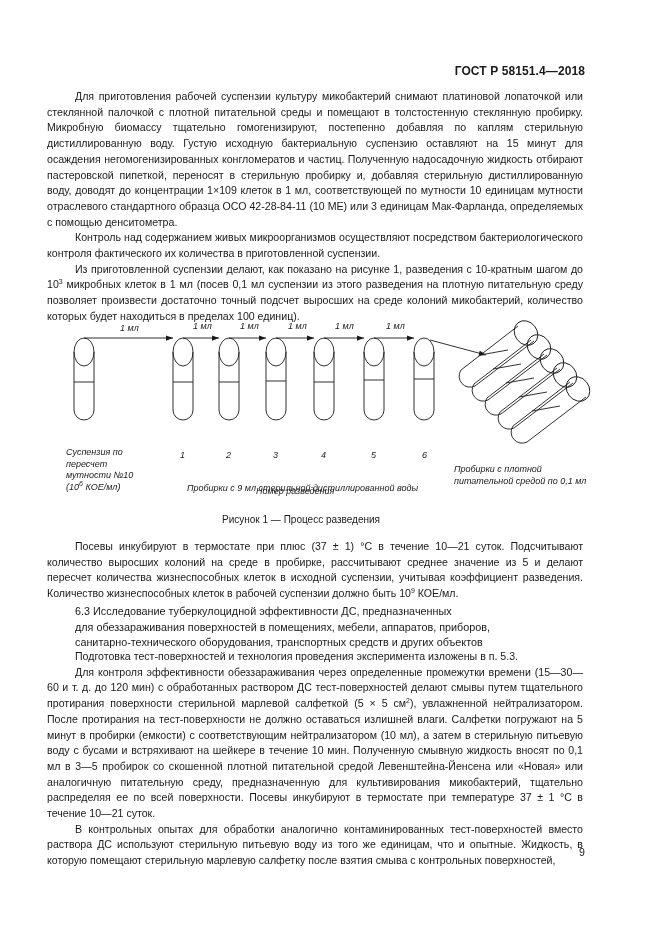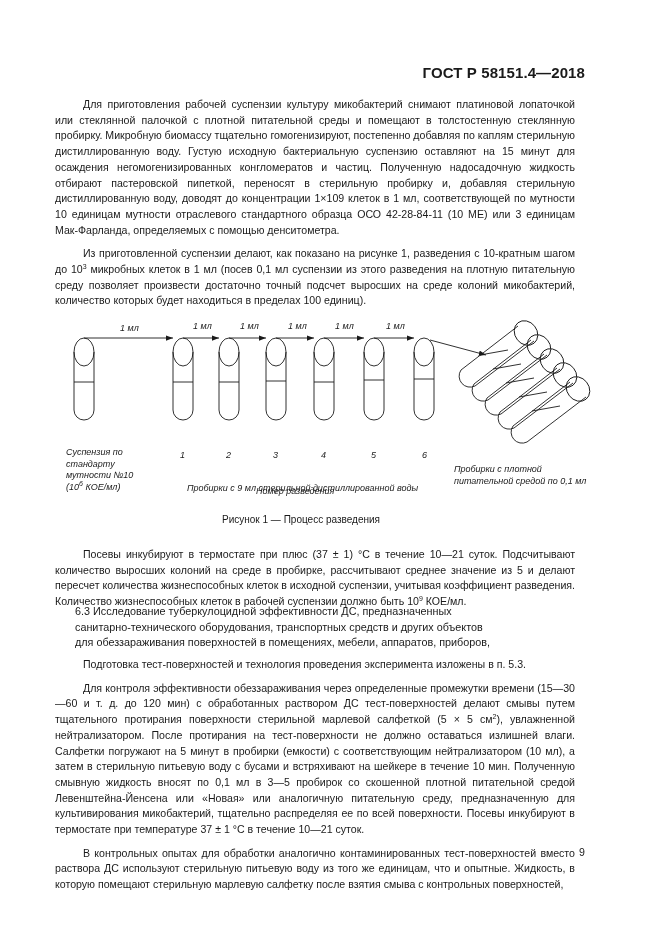--- a/index.html
+++ b/index.html
@@ -1,35 +1,36 @@
 <!DOCTYPE html>
 <html><head>
 <meta charset="utf-8">
 <style>
   html, body { margin: 0; padding: 0; background: #ffffff; }
   body { width: 661px; height: 935px; position: relative; overflow: hidden;
          font-family: "Liberation Sans", sans-serif; color: #1a1a1a; }
-  .hdr { position: absolute; top: 64px; right: 76px; font-weight: bold; font-size: 15px; letter-spacing: 0.1px; }
+  .hdr { position: absolute; top: 64px; right: 76px; font-weight: bold; font-size: 12px; letter-spacing: 0.1px; }
   .txt { position: absolute; left: 47px; width: 536px; font-size: 10.6px; line-height: 15.7px; text-align: justify; }
-  .txt p { margin: 8px; text-indent: 28px; }
+  .txt p { margin: 0; text-indent: 28px; }
   .fig { position: absolute; left: 16px; top: 310px; width: 661px; height: 200px; font-style: italic; }
   .fig svg { position: absolute; left: 0; top: 0; }
   .lbl { position: absolute; font-size: 9px; line-height: 11.5px; white-space: nowrap; }
   .cap { position: absolute; top: 514px; left: 0; width: 602px; text-align: center; font-size: 10px; }
   .h63 { position: absolute; left: 75px; top: 604px; font-weight: normal; font-size: 10.8px; line-height: 15.7px; }
   .pgnum { position: absolute; top: 846px; right: 76px; font-size: 10.6px; }
   sup { font-size: 7px; vertical-align: 4px; line-height: 0; }
 </style>
 </head>
 <body>
 
 <div class="hdr">ГОСТ Р 58151.4—2018</div>
 
 <div class="txt" style="top:89px;">
   <p>Для приготовления рабочей суспензии культуру микобактерий снимают платиновой лопаточкой или стеклянной палочкой с плотной питательной среды и помещают в толстостенную стеклянную пробирку. Микробную биомассу тщательно гомогенизируют, постепенно добавляя по каплям стерильную дистиллированную воду. Густую исходную бактериальную суспензию оставляют на 15 минут для осаждения негомогенизированных конгломератов и частиц. Полученную надосадочную жидкость отбирают пастеровской пипеткой, переносят в стерильную пробирку и, добавляя стерильную дистиллированную воду, доводят до концентрации 1×109 клеток в 1 мл, соответствующей по мутности 10 единицам мутности отраслевого стандартного образца ОСО 42-28-84-11 (10 МЕ) или 3 единицам Мак-Фарланда, определяемых с помощью денситометра.</p>
+  <p>Контроль над содержанием живых микроорганизмов осуществляют посредством бактериологического контроля фактического их количества в приготовленной суспензии.</p>
   <p><span>Из приготовленной суспензии делают, как показано на рисунке 1, разведения с 10-кратным шагом до 10</span><sup>3</sup><span> микробных клеток в 1 мл (посев 0,1 мл суспензии из этого разведения на плотную питательную среду позволяет произвести достаточно точный подсчет выросших на среде колоний микобактерий, количество которых будет находиться в пределах 100 единиц).</span></p>
 </div>
 
 <div class="fig">
   <svg width="661" height="200" viewBox="0 0 661 200">
     <defs>
       <marker id="arr" markerWidth="8" markerHeight="6" refX="8" refY="3" orient="auto">
         <path d="M0,0 L8,3 L0,6 Z" fill="#1a1a1a"></path>
       </marker>
     </defs>
@@ -111,21 +112,21 @@
 
   <div class="lbl" style="left:104px; top:13px;">1 мл</div>
   <div class="lbl" style="left:177px; top:11px;">1 мл</div>
   <div class="lbl" style="left:224px; top:11px;">1 мл</div>
   <div class="lbl" style="left:272px; top:11px;">1 мл</div>
   <div class="lbl" style="left:319px; top:11px;">1 мл</div>
   <div class="lbl" style="left:370px; top:11px;">1 мл</div>
 
   <div class="lbl" style="left:50px; top:137px;">
     <div>Суспензия по</div>
-    <div>стандарту</div>
+    <div>пересчет</div>
     <div>мутности №10</div>
     <div><span>(10</span><sup>6</sup><span> КОЕ/мл)</span></div>
   </div>
 
   <div class="lbl" style="left:164px; top:140px;">1</div>
   <div class="lbl" style="left:210px; top:140px;">2</div>
   <div class="lbl" style="left:257px; top:140px;">3</div>
   <div class="lbl" style="left:305px; top:140px;">4</div>
   <div class="lbl" style="left:355px; top:140px;">5</div>
   <div class="lbl" style="left:406px; top:140px;">6</div>
@@ -140,22 +141,22 @@
 </div>
 
 <div class="cap">Рисунок 1 — Процесс разведения</div>
 
 <div class="txt" style="top:539px;">
   <p><span>Посевы инкубируют в термостате при плюс (37 ± 1) °С в течение 10—21 суток. Подсчитывают количество выросших колоний на среде в пробирке, рассчитывают среднее значение из 5 и делают пересчет количества жизнеспособных клеток в исходной суспензии, учитывая коэффициент разведения. Количество жизнеспособных клеток в рабочей суспензии должно быть 10</span><sup>9</sup><span> КОЕ/мл.</span></p>
 </div>
 
 <div class="h63">
   <div>6.3 Исследование туберкулоцидной эффективности ДС, предназначенных</div>
+  <div>для обеззараживания поверхностей в помещениях, мебели, аппаратов, приборов,</div>
   <div>санитарно-технического оборудования, транспортных средств и других объектов</div>
-  <div>для обеззараживания поверхностей в помещениях, мебели, аппаратов, приборов,</div>
 </div>
 
 <div class="txt" style="top:649px;">
   <p>Подготовка тест-поверхностей и технология проведения эксперимента изложены в п. 5.3.</p>
   <p><span>Для контроля эффективности обеззараживания через определенные промежутки времени (15—30—60 и т. д. до 120 мин) с обработанных раствором ДС тест-поверхностей делают смывы путем тщательного протирания поверхности стерильной марлевой салфеткой (5 × 5 см</span><sup>2</sup><span>), увлажненной нейтрализатором. После протирания на тест-поверхности не должно оставаться излишней влаги. Салфетки погружают на 5 минут в пробирки (емкости) с соответствующим нейтрализатором (10 мл), а затем в стерильную питьевую воду с бусами и встряхивают на шейкере в течение 10 мин. Полученную смывную жидкость вносят по 0,1 мл в 3—5 пробирок со скошенной плотной питательной средой Левенштейна-Йенсена или «Новая» или аналогичную питательную среду, предназначенную для культивирования микобактерий, тщательно распределяя ее по всей поверхности. Посевы инкубируют в термостате при температуре 37 ± 1 °С в течение 10—21 суток.</span></p>
   <p>В контрольных опытах для обработки аналогично контаминированных тест-поверхностей вместо раствора ДС используют стерильную питьевую воду из того же единицам, что и опытные. Жидкость, в которую помещают стерильную марлевую салфетку после взятия смыва с контрольных поверхностей,</p>
 </div>
 
 <div class="pgnum">9</div>
 

